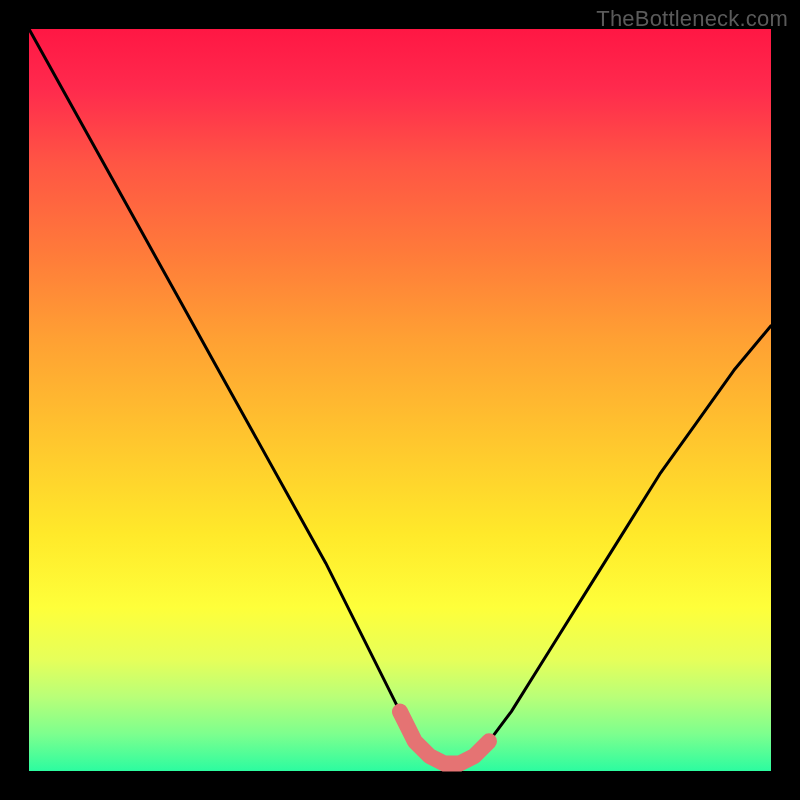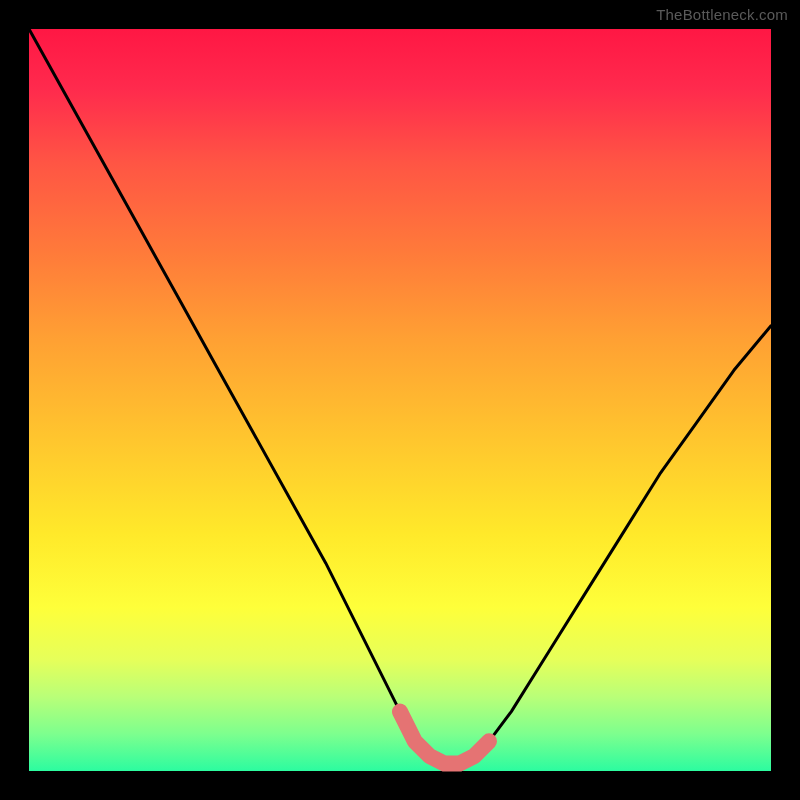--- a/index.html
+++ b/index.html
@@ -39,21 +39,21 @@
       #b9ff78 90%,
       #7dff8e 95%,
       #2cfca0 100%
     );
   }
   .watermark {
     position: absolute;
     top: 6px;
     right: 12px;
     color: #5a5a5a;
-    font-size: 15px;
+    font-size: 22px;
     font-weight: 500;
     letter-spacing: 0.2px;
     user-select: none;
   }
   svg.curve {
     position: absolute;
     left: 0;
     top: 0;
     width: 742px;
     height: 742px;

